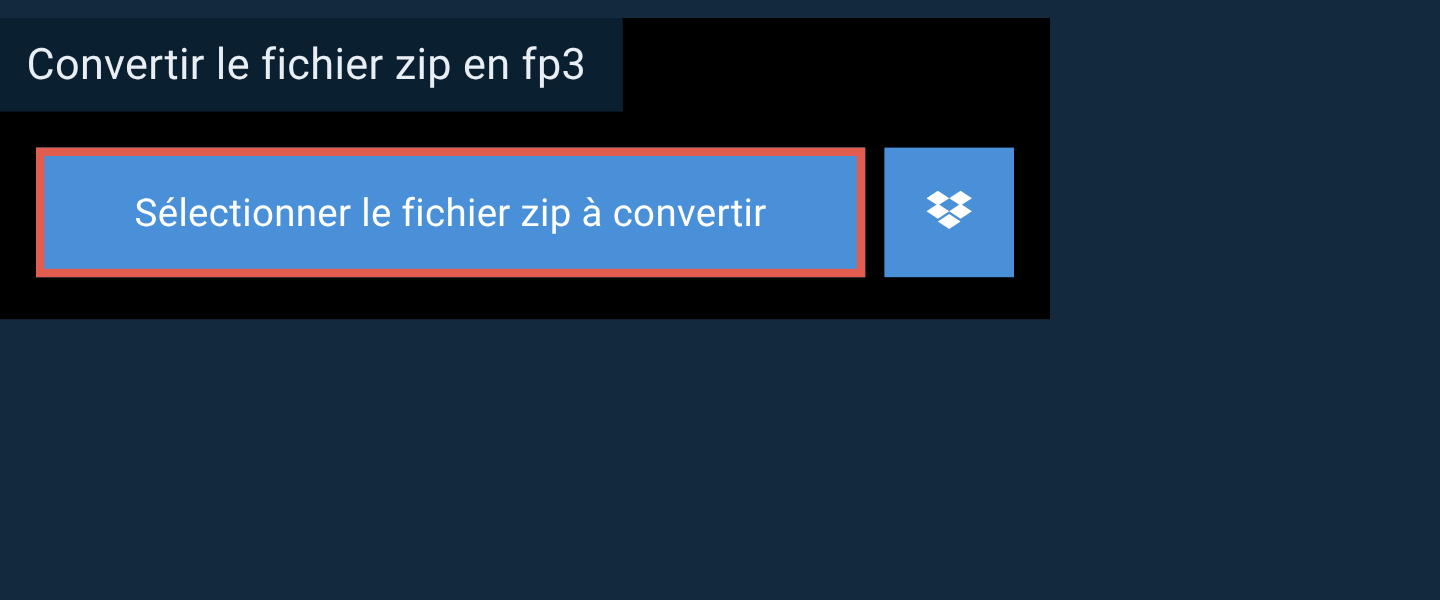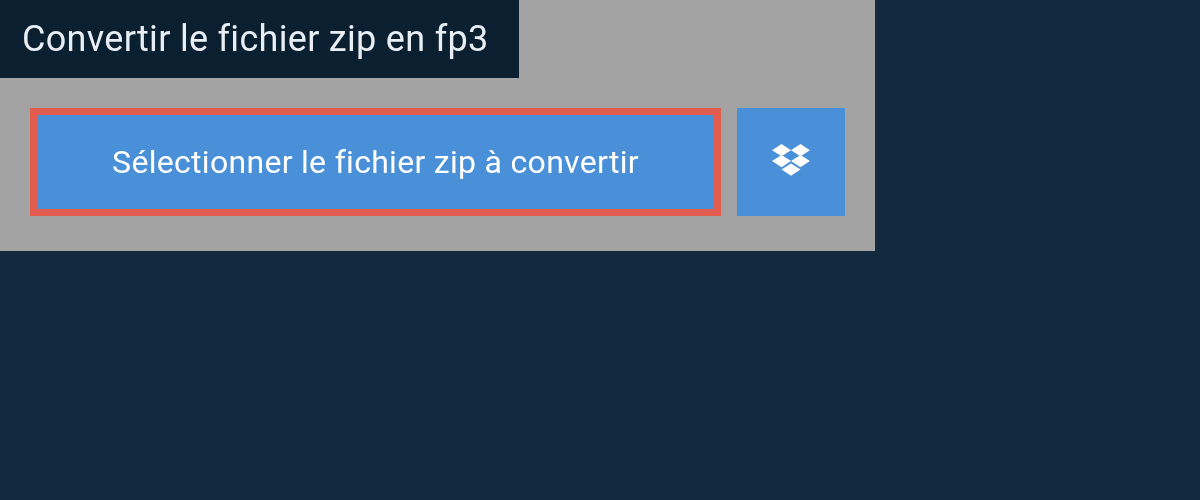--- a/index.html
+++ b/index.html
@@ -9,22 +9,22 @@
     }
     body {
       width: 1200px;
       height: 500px;
       background-color: #13293d;
       font-family: -apple-system, BlinkMacSystemFont, "Segoe UI", Roboto, Helvetica, Arial, sans-serif;
       overflow: hidden;
     }
     .container {
       width: 875px;
-      background-color: #a3a3a3;
-      margin-top: 0;
+      background-color: #000000;
+      margin-top: 15px;
     }
     .title-bar {
       display: inline-block;
       background-color: #0a1f30;
       padding: 18px 30px 18px 22px;
     }
     .title-text {
       color: #e8eef3;
       font-size: 36px;
       font-weight: 400;

